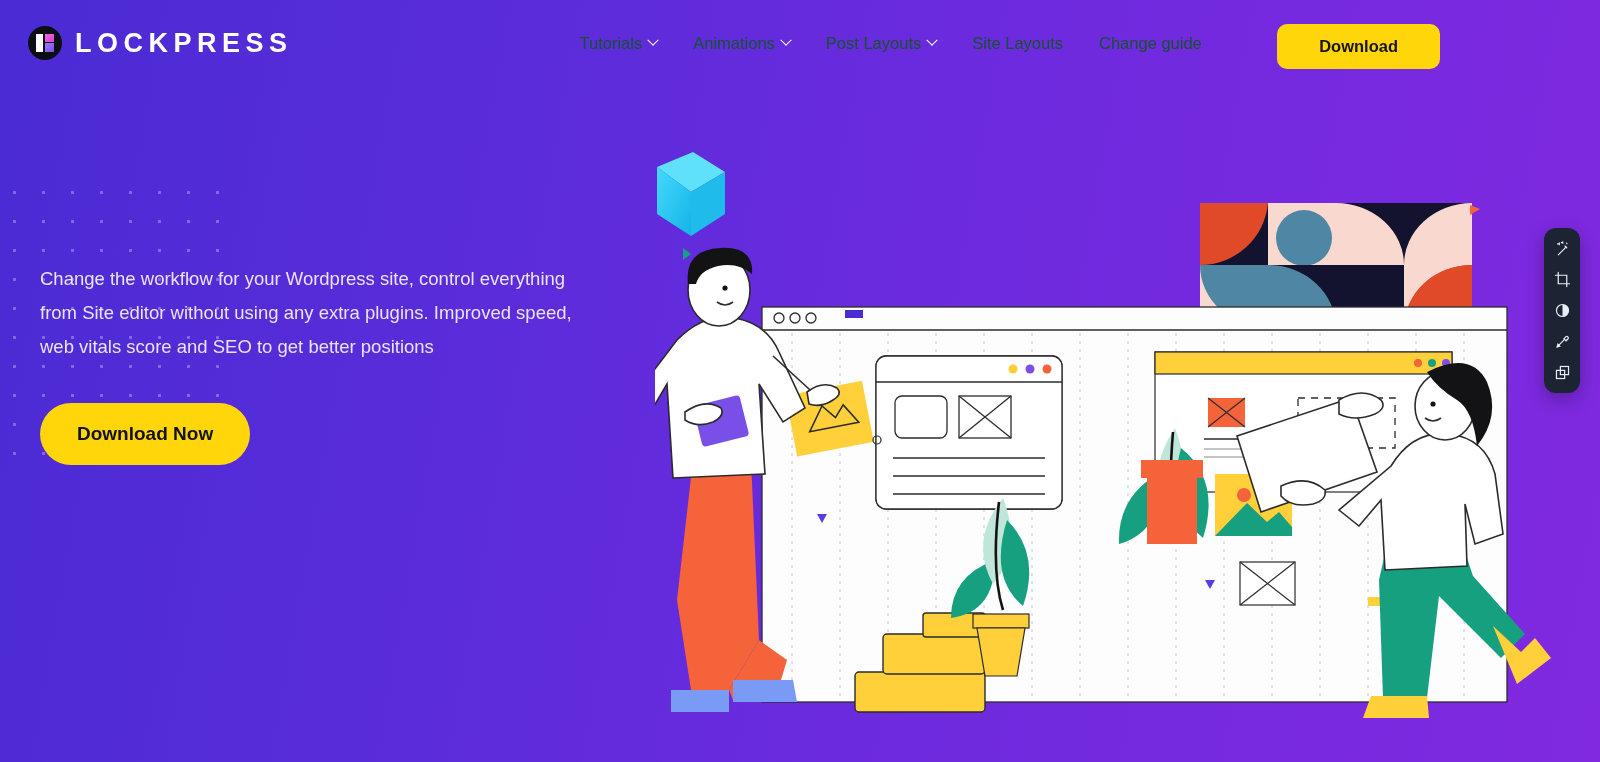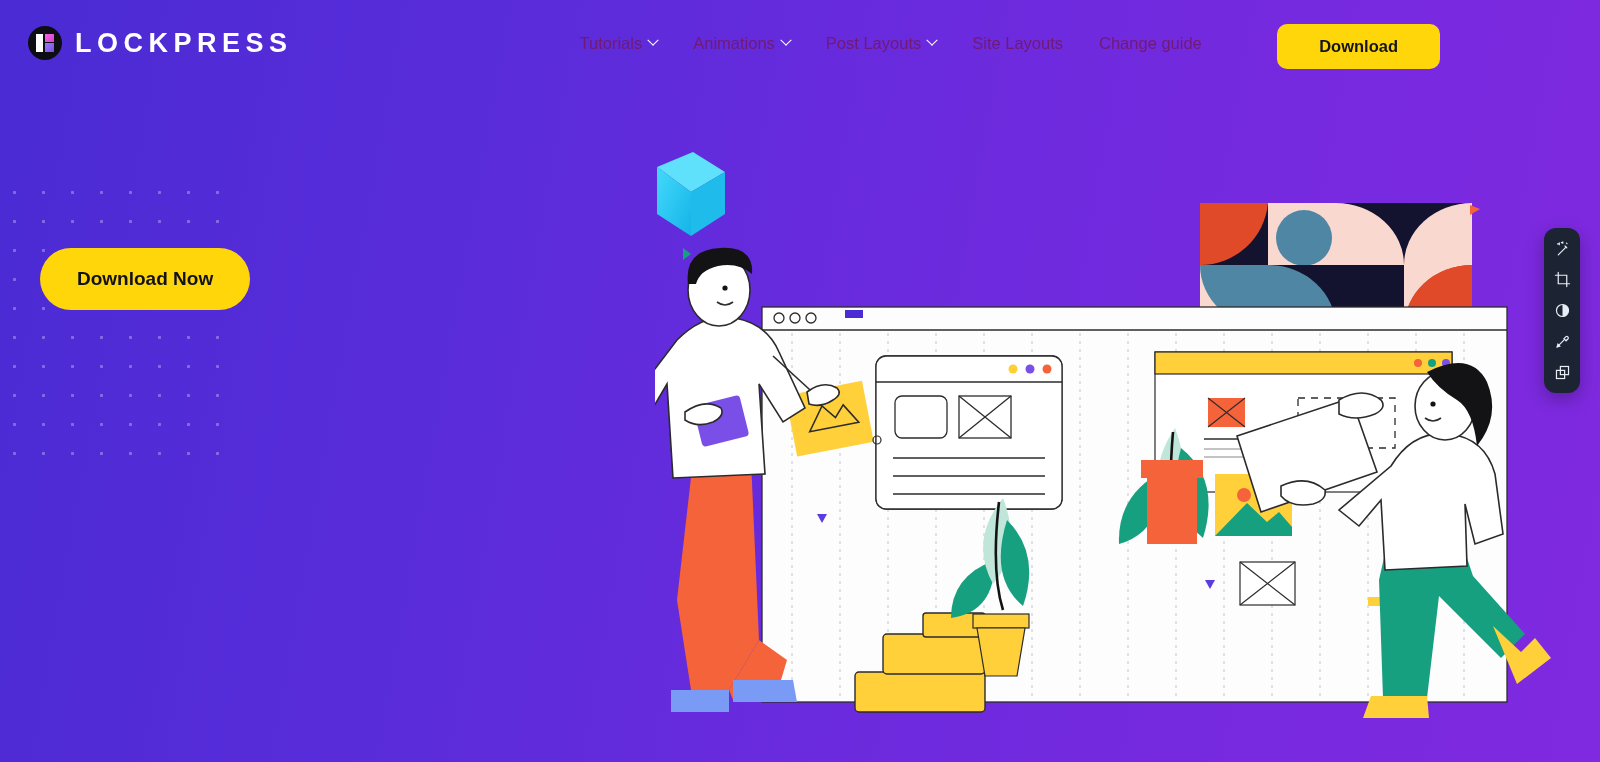--- a/index.html
+++ b/index.html
@@ -32,21 +32,21 @@
   .lm-bar{ left:8px; top:8px; width:7px; height:18px; background:#fff; }
   .lm-sq1{ left:17px; top:8px; width:9px; height:8px; background:#e84fd8;
            background:linear-gradient(135deg,#f268e4,#d93fcf); }
   .lm-sq2{ left:17px; top:17px; width:9px; height:9px;
            background:linear-gradient(135deg,#9a7bf5,#7a4fe8); }
   .brand-name{
     color:#fff; font-size:27px; font-weight:700; letter-spacing:5.5px;
   }
   .nav{ display:flex; align-items:center; gap:36px; margin-left:287px; }
   .nav-item{
-    color:#701a75; font-size:16.5px; display:flex; align-items:center; gap:7px;
+    color:#14532d; font-size:16.5px; display:flex; align-items:center; gap:7px;
     cursor:pointer; white-space:nowrap;
   }
   .caret{
     width:8px; height:8px; border-right:1.6px solid #fff; border-bottom:1.6px solid #fff;
     transform:rotate(45deg) translate(-2px,-2px); display:inline-block; flex:none;
   }
   .dl-btn{
     position:absolute; right:16px; top:24px;
     background:#ffd60a; color:#15151b; border:none;
     font-family:inherit; font-size:16.5px; font-weight:700;
@@ -114,20 +114,21 @@
     </span>
     <span class="nav-item">
       <span>Change guide</span>
     </span>
   </nav>
 
   <button class="dl-btn">Download</button>
 </div>
 
 <div class="hero">
+  <p class="subcopy">Change the workflow for your Wordpress site, control everything from Site editor without using any extra plugins. Improved speed, web vitals score and SEO to get better positions</p>
   <button class="cta">Download Now</button>
 </div>
 
 <div class="dock">
   <span>
     <svg width="17" height="17" viewBox="0 0 24 24" fill="none" stroke="#e9edf5" stroke-width="1.7" stroke-linecap="round">
       <path d="M6 21 17 10"></path>
         <path d="M15.5 8.5l2.6 2.6"></path>
       <path d="M7.5 4.2v2.4M5 5.6h2.4M12.4 2.6v1.9M10.4 3.6h1.9"></path>
       <path d="M17.6 4.4l.8.8"></path>

